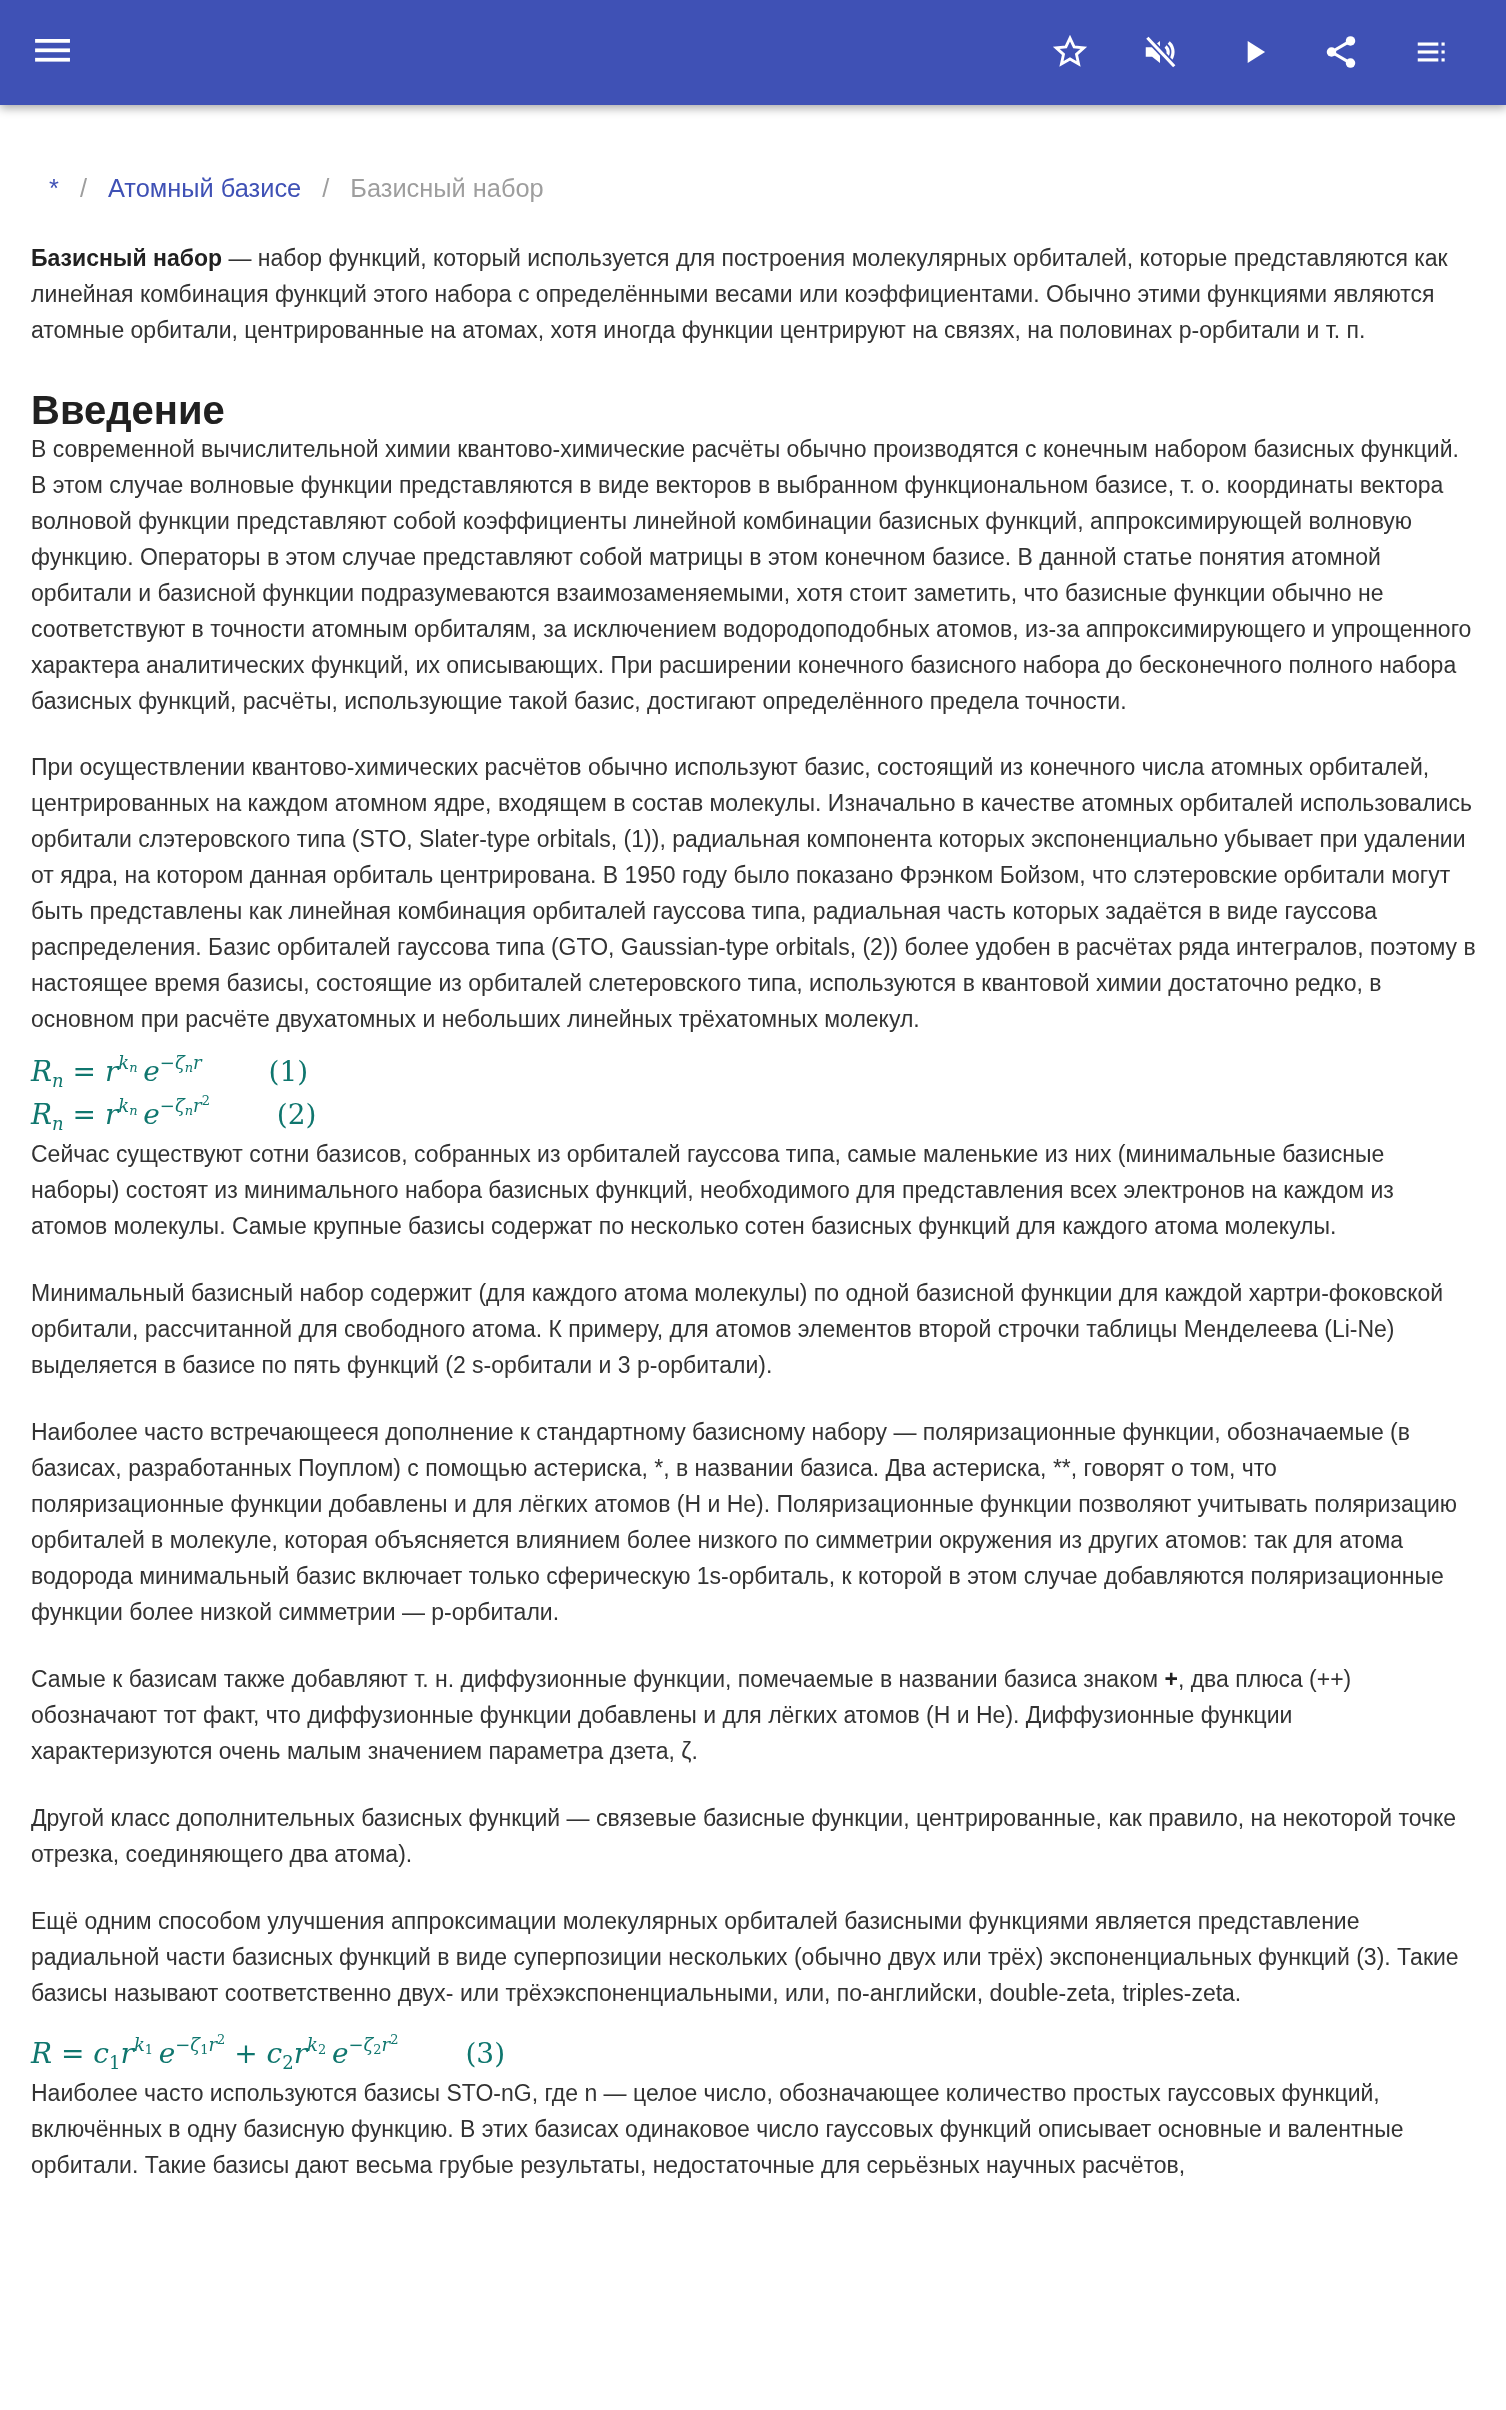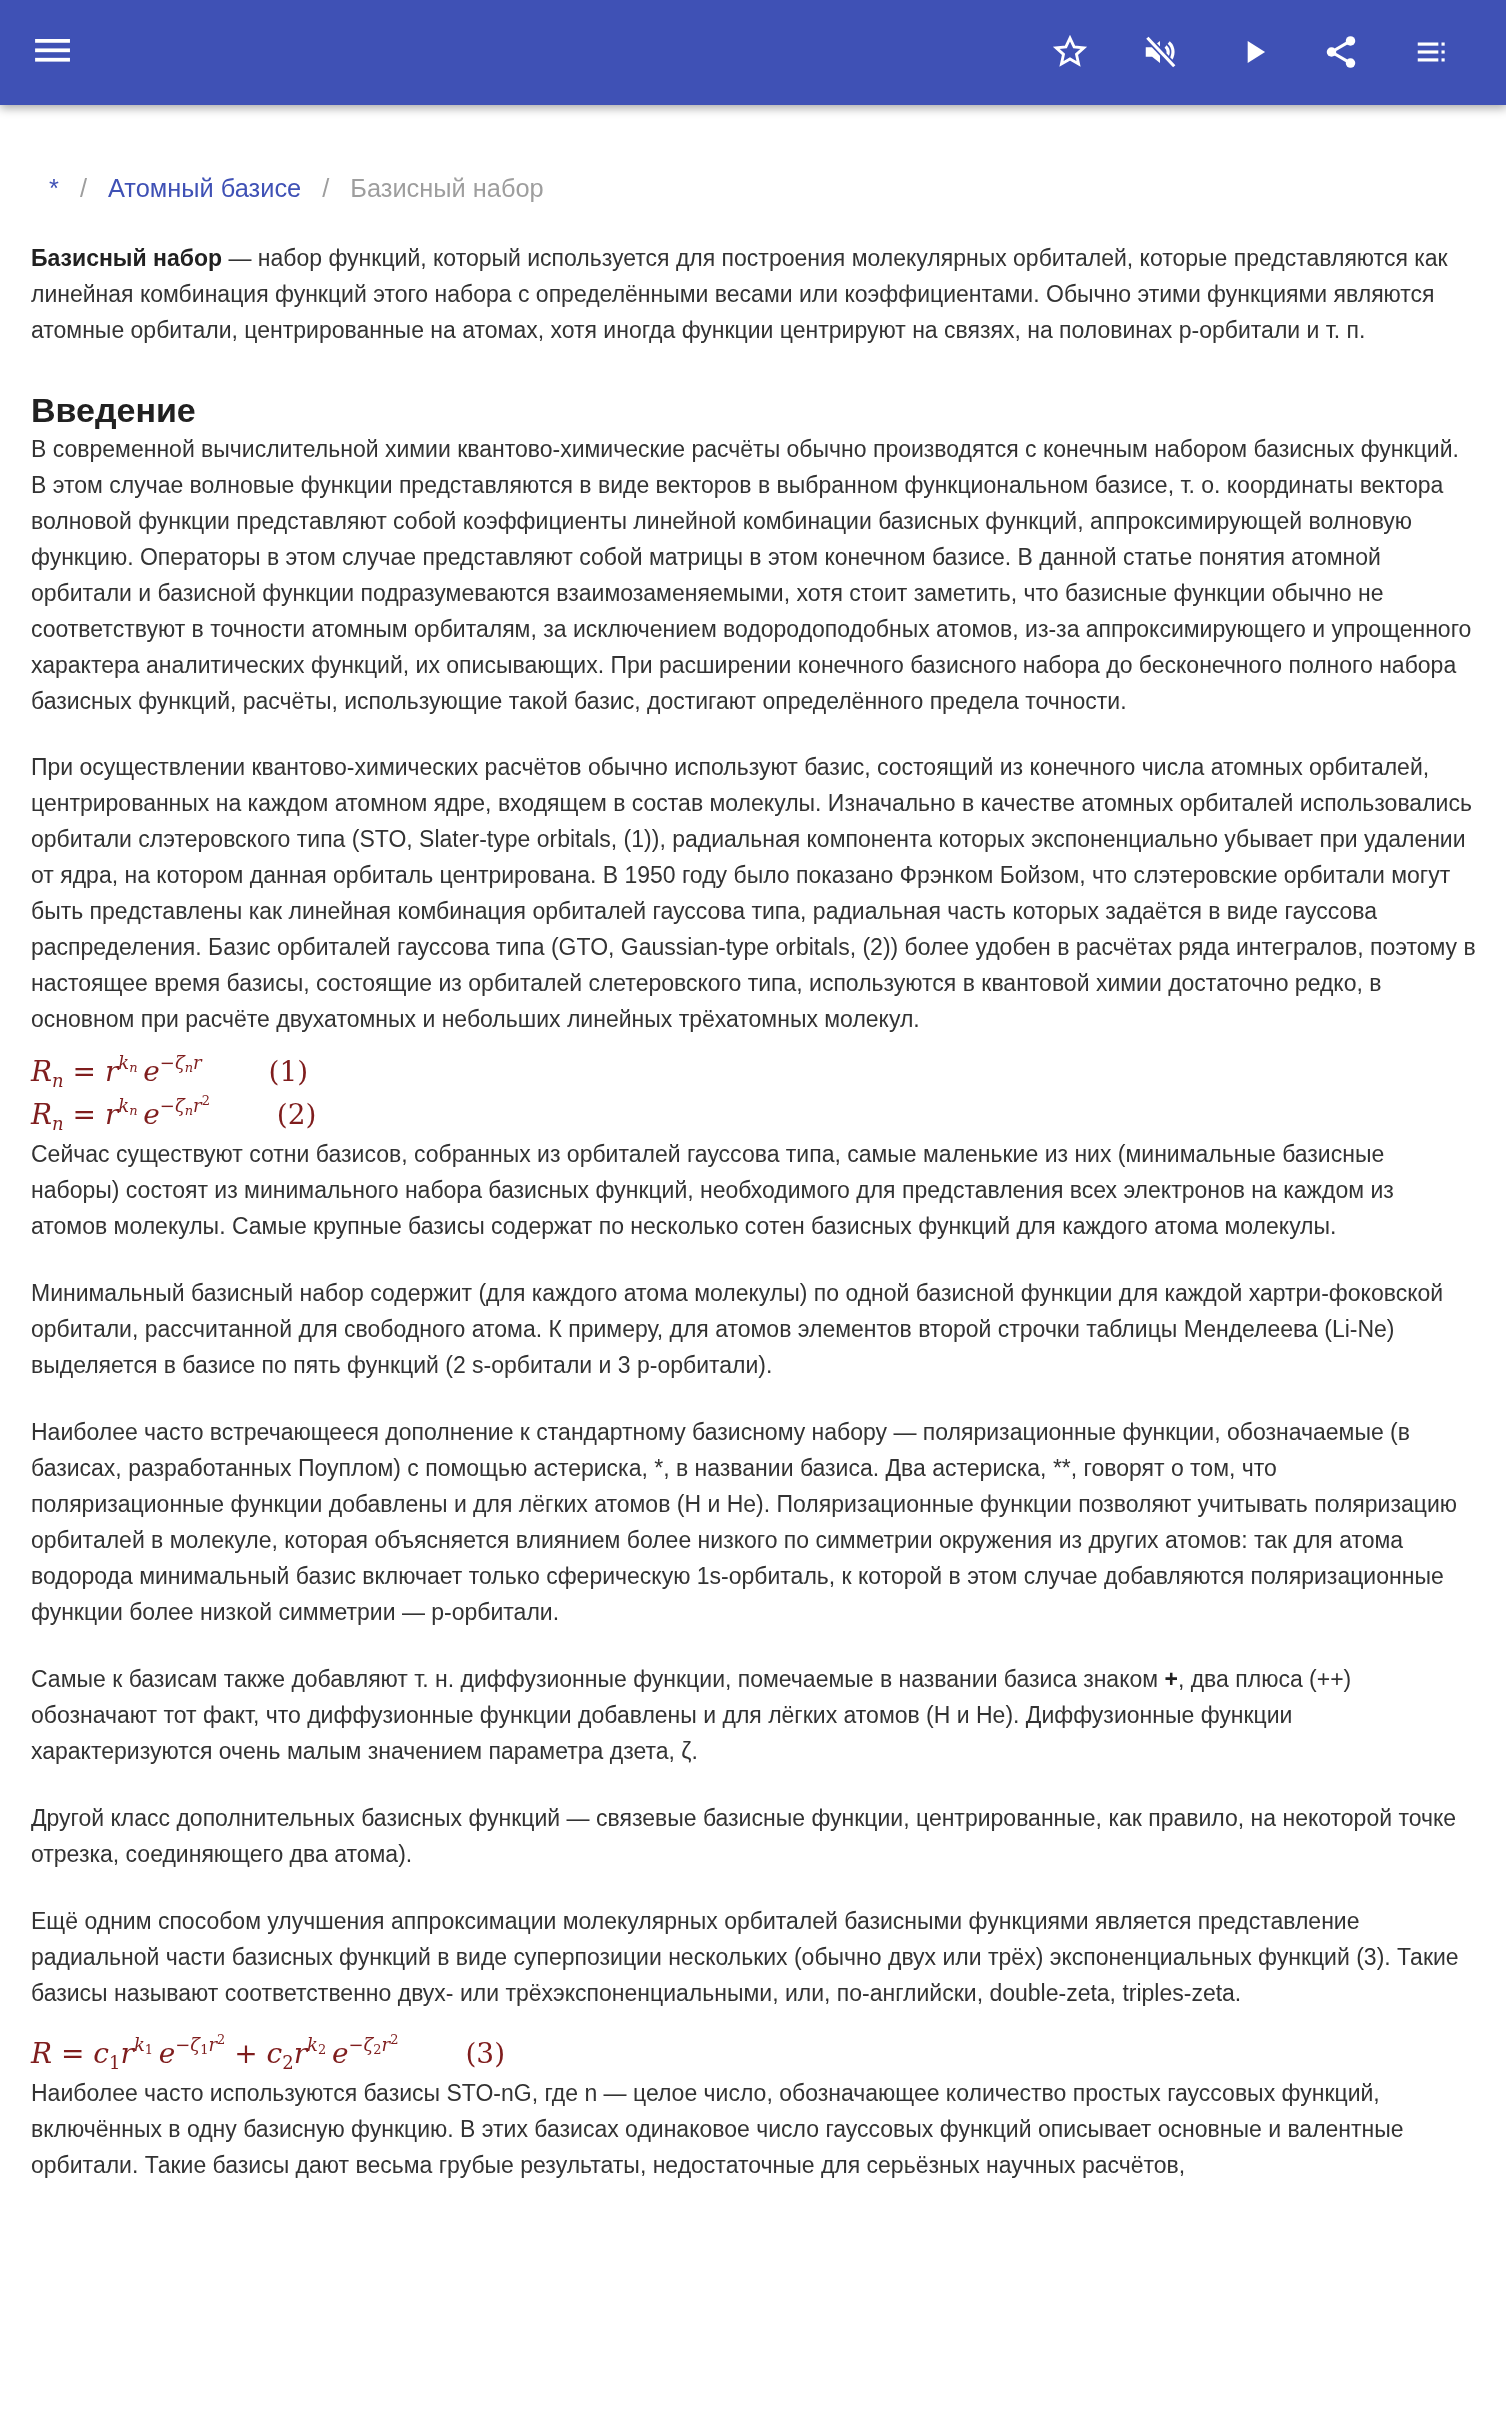--- a/index.html
+++ b/index.html
@@ -56,32 +56,32 @@
     top: 240px;
     width: 1445px;
     font-size: 23px;
     line-height: 36px;
     color: #333333;
   }
   .content p {
     margin: 0 0 31px 0;
   }
   .content h2 {
-    font-size: 34px;
+    font-size: 40px;
     line-height: 41px;
     font-weight: bold;
     color: #212121;
     margin: 0;
   }
   .content b { color: #212121; }
   .formula {
     font-family: "DejaVu Serif", "Liberation Serif", serif;
     font-size: 28px;
     line-height: 43px;
-    color: #7f1d1d;
+    color: #0f766e;
     white-space: nowrap;
   }
   .formula i { font-style: italic; }
   .formula sup { font-size: 18px; vertical-align: 12.2px; line-height: 0; }
   .formula sup sup { font-size: 13px; vertical-align: 6.6px; }
   .formula sub { font-size: 18px; vertical-align: -5.6px; line-height: 0; }
   .formula sup sub { font-size: 13px; vertical-align: -2.8px; }
   .formula .eqnum { display: inline-block; margin-left: 58px; font-style: normal; }
 </style>
 </head>

